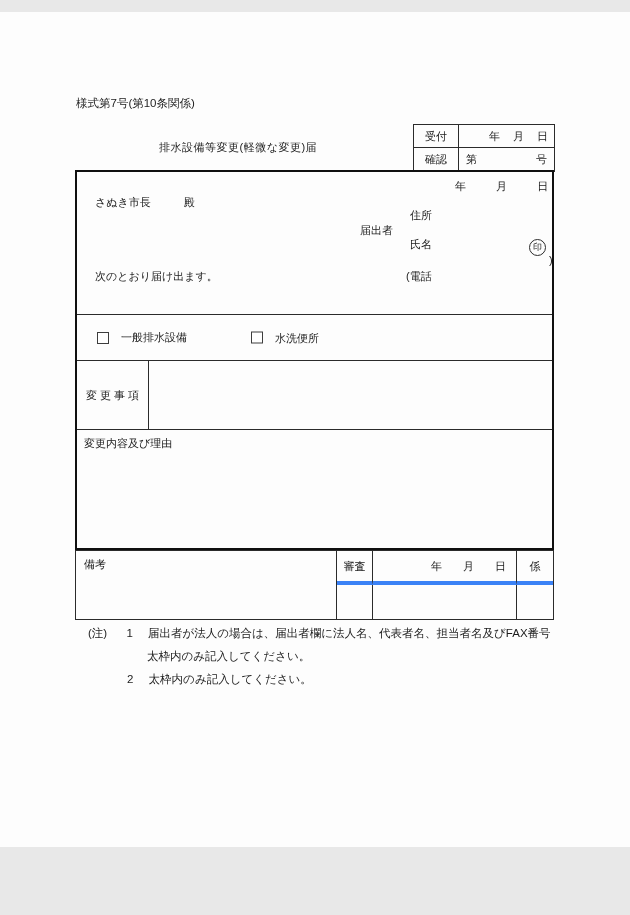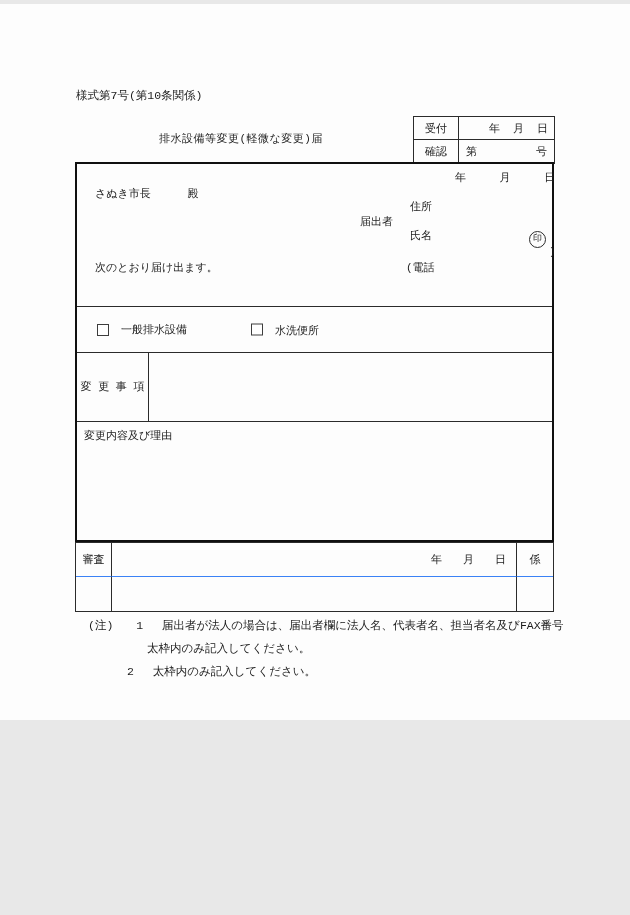--- a/index.html
+++ b/index.html
@@ -1,18 +1,18 @@
 <!DOCTYPE html>
 <html><head>
 <meta charset="utf-8">
 <style>
   html,body{margin:0;padding:0;background:#e8e8e8;}
   .page{
-    position:relative;width:630px;height:716px;margin:4px auto;background:#fdfdfd;
-    font-family:Liberation Mono, monospace;color:#1c1c1c;overflow:hidden;
+    position:relative;width:630px;height:835px;margin:12px auto;background:#fdfdfd;
+    font-family:Liberation Sans, sans-serif;color:#1c1c1c;overflow:hidden;
   }
   .abs{position:absolute;white-space:nowrap;}
   .fs11{font-size:11px;line-height:1.2;}
   .fs115{font-size:11.5px;line-height:1.2;}
   .fs12{font-size:11px;line-height:1.2;}
 
   
   .reception{position:absolute;left:413px;top:112px;width:142px;height:48px;
     border:1px solid #2b2b2b;box-sizing:border-box;display:grid;
     grid-template-columns:45px 1fr;grid-template-rows:1fr 1fr;}
@@ -40,21 +40,21 @@
     align-items:center;justify-content:center;font-size:9px;line-height:1;}
 
   
   .bottombox{position:absolute;left:75px;top:538px;width:479px;height:70px;
     border:1px solid #2b2b2b;box-sizing:border-box;display:flex;}
   .remarks{width:261px;border-right:1px solid #2b2b2b;box-sizing:border-box;
     padding:6px 0 0 8px;font-size:11px;}
   .review{flex:1;display:grid;grid-template-columns:36px 1fr 36px;grid-template-rows:1fr 1fr;}
   .review .cell{box-sizing:border-box;display:flex;align-items:center;font-size:11px;}
   .review .br{border-right:1px solid #2b2b2b;}
-  .review .bb{border-bottom:1px solid #3b82f6;}
+  .review .bb{border-bottom:4px solid #3b82f6;}
   .review .ctr{justify-content:center;}
   .rv-date{justify-content:flex-end;padding-right:10px;gap:21px;}
 
   .note{font-size:11.5px;line-height:1.2;}
 </style>
 </head>
 <body>
 
 <div class="page">
 
@@ -124,20 +124,21 @@
       <div class="cell-label">変 更 事 項</div>
       <div class="cell-value"></div>
     </div>
 
     <div class="row-line" style="top:257px;height:119px;">
       <div class="cell-value" style="align-items:flex-start;padding:6px 0 0 7px;">変更内容及び理由</div>
     </div>
   </div>
 
   <div class="bottombox">
+    <div class="remarks">備考</div>
     <div class="review">
       <div class="cell br bb ctr">審査</div>
       <div class="cell br bb rv-date">
         <span>年</span>
         <span>月</span>
         <span>日</span>
       </div>
       <div class="cell bb ctr">係</div>
       <div class="cell br"></div>
       <div class="cell br"></div>

